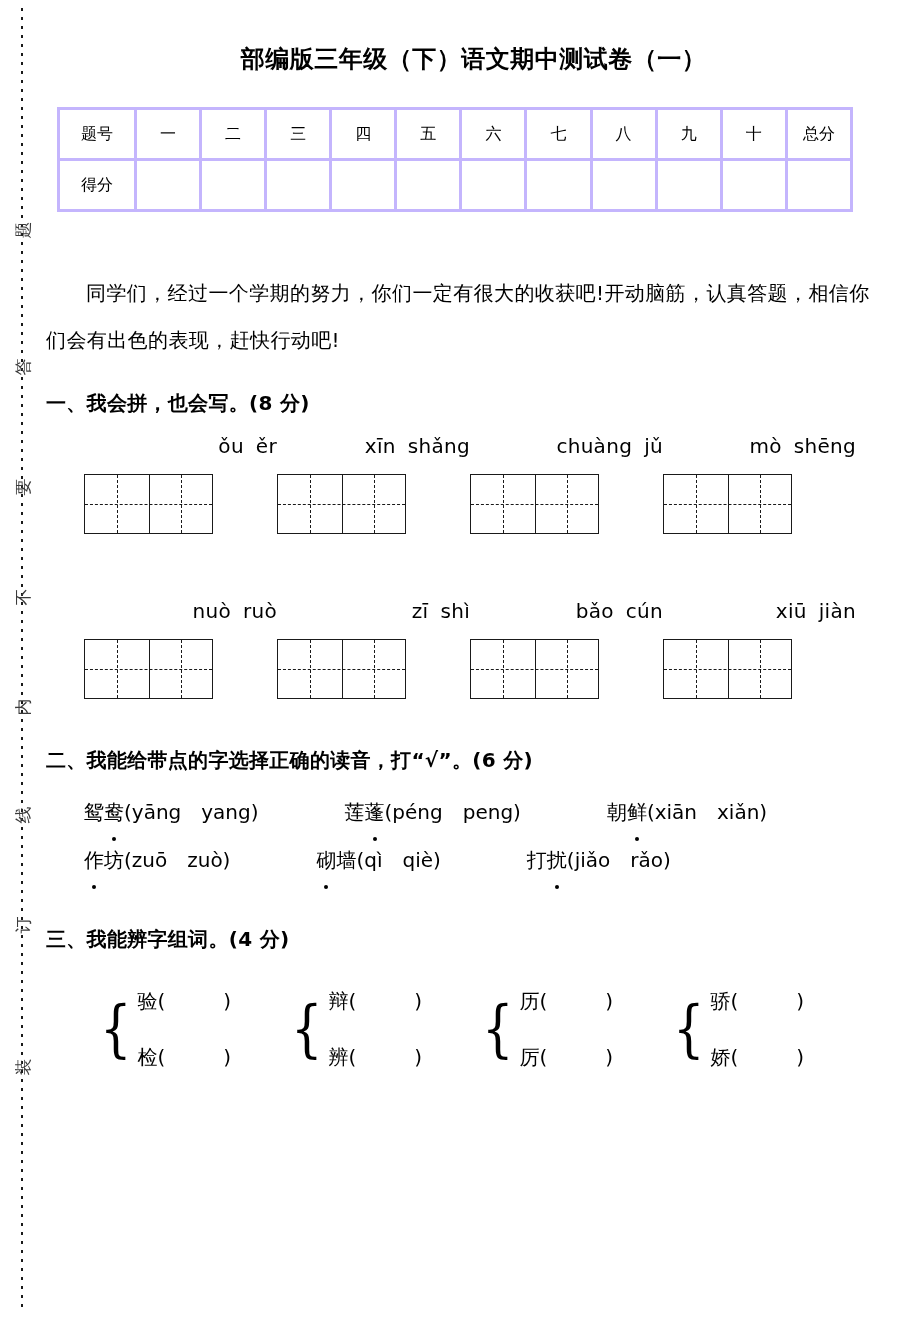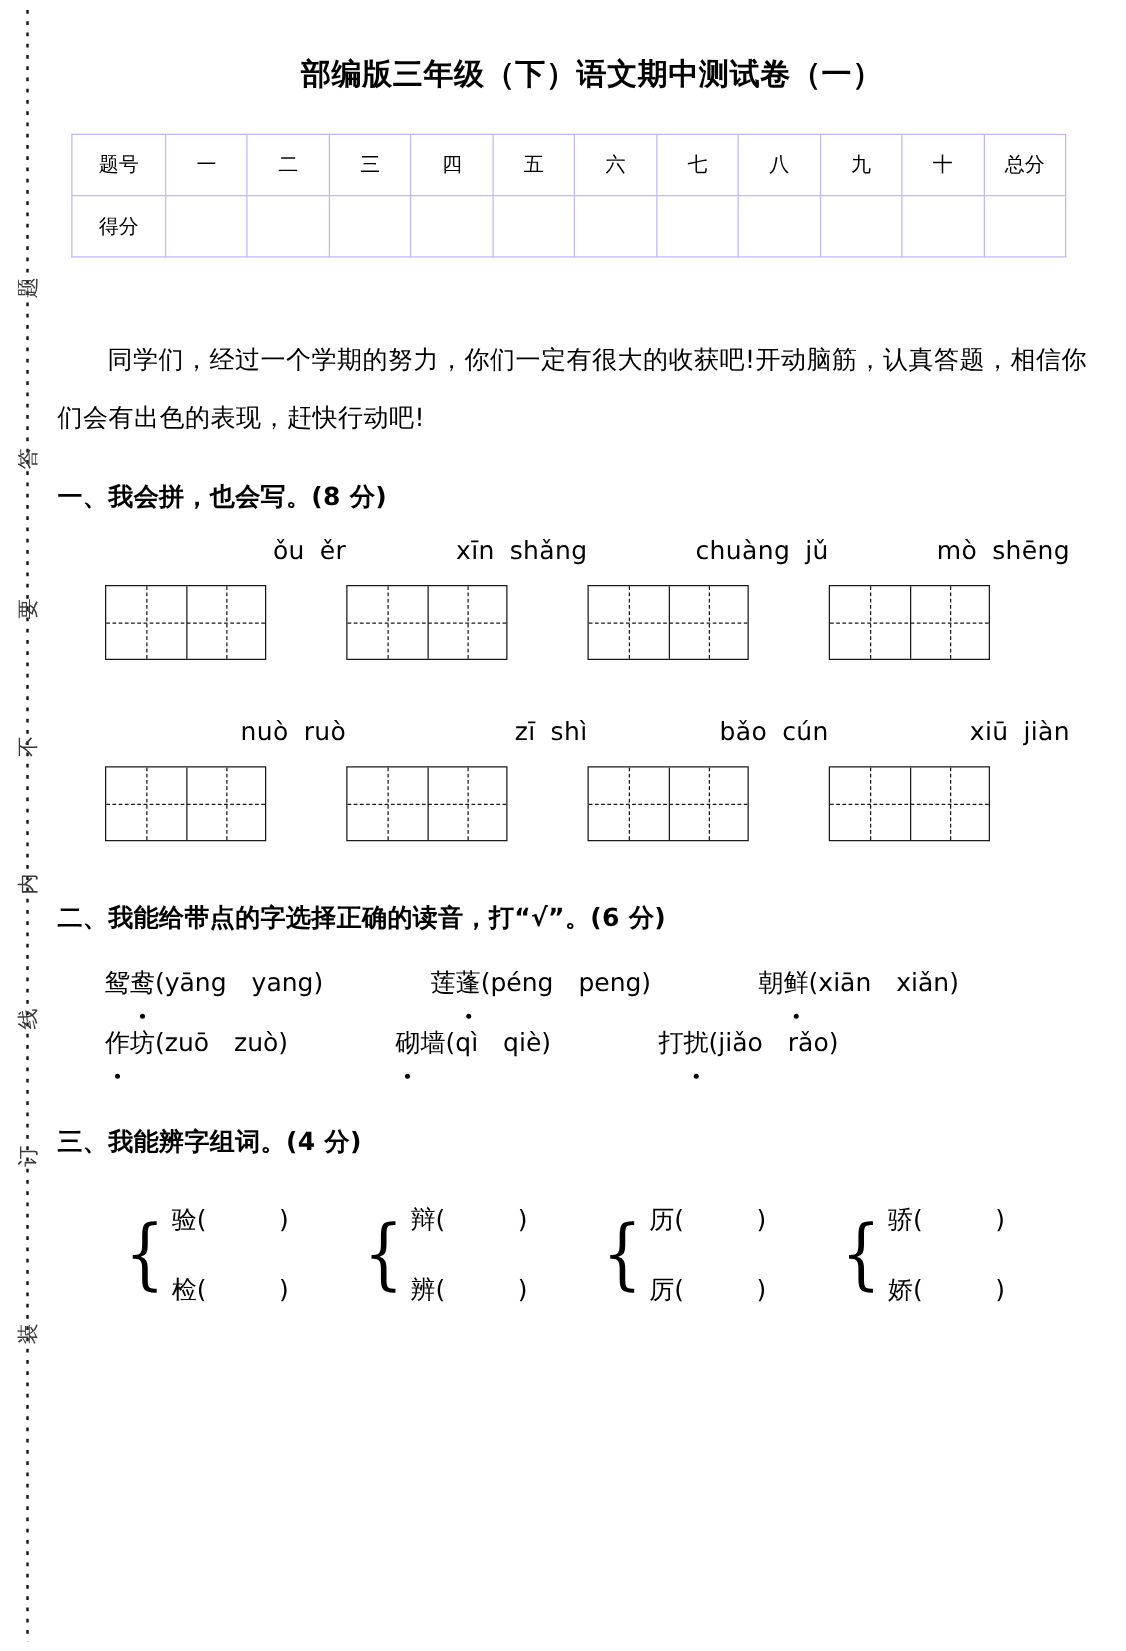--- a/index.html
+++ b/index.html
@@ -72,21 +72,21 @@
   #doc-subtitle .gap { display: inline-block; width: 26px; }
 
   
   #score-table {
     margin: 32px 0 0 11px;
     border-collapse: collapse;
     width: 796px;
     table-layout: fixed;
   }
   #score-table td {
-    border: 1px solid #c4b5fd;
+    border: 3px solid #c4b5fd;
     height: 48px;
     text-align: center;
     vertical-align: middle;
     font-size: 16px;
     padding: 0;
   }
   #score-table td.label-cell { width: 74px; }
 
   
   #intro {
@@ -107,21 +107,21 @@
   }
   .section-heading .pts { font-weight: bold; }
 
   
   .pinyin-block { margin-top: 14px; }
   .pinyin-row {
     display: flex;
     padding-left: 38px;
     text-align: right;
   }
-  .pinyin-row + .pinyin-row { margin-top: 42px; }
+  .pinyin-row + .pinyin-row { margin-top: 62px; }
   .pinyin-item {
     width: 193px;
     flex: 0 0 193px;
   }
   .pinyin-text {
     font-size: 20px;
     height: 30px;
     line-height: 30px;
     white-space: nowrap;
     letter-spacing: 0.3px;

